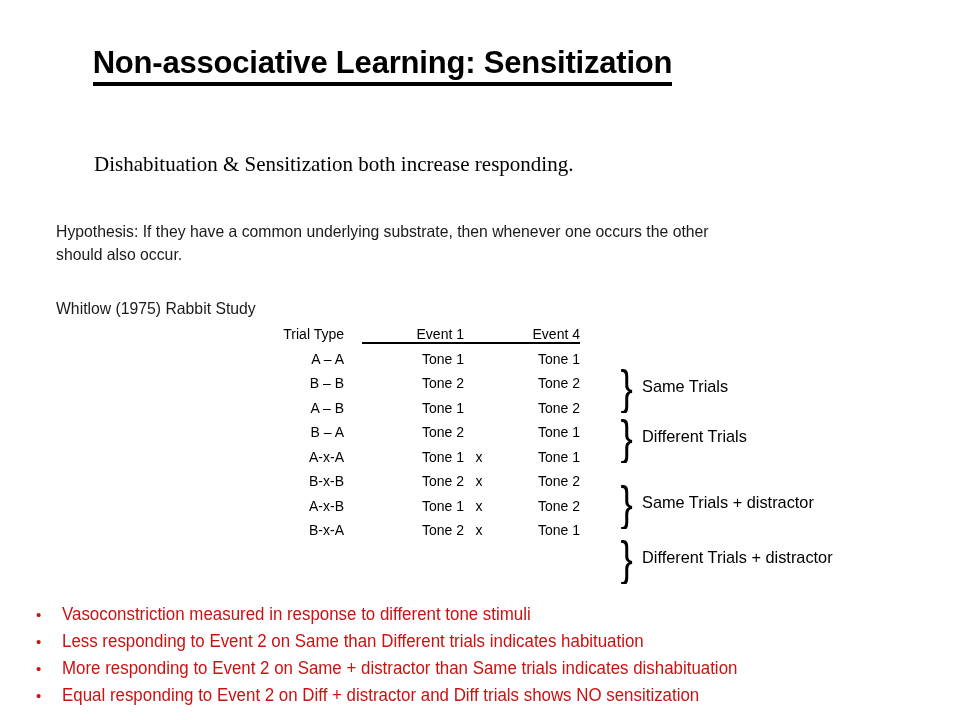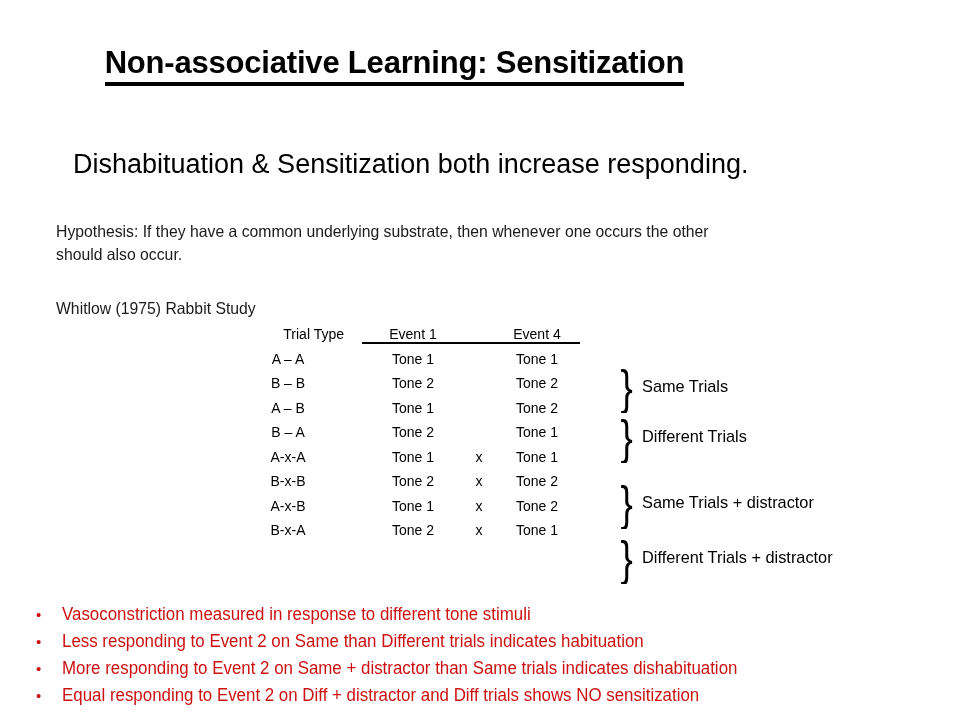--- a/index.html
+++ b/index.html
@@ -18,21 +18,21 @@
   }
   .slide {
     position: relative;
     width: 960px;
     height: 720px;
   }
 
   
   .title-block {
     position: absolute;
-    left: 12px;
+    left: 0;
     top: 42px;
     width: 765px;
     text-align: center;
   }
   .title-line {
     display: block;
     font-family: "Liberation Sans", sans-serif;
     font-weight: bold;
     font-size: 31px;
     line-height: 41px;
@@ -43,25 +43,25 @@
   .title-line > span.u {
     border-bottom: 4px solid #000;
     padding-bottom: 1px;
     display: inline-block;
     line-height: 36px;
   }
 
   
   .intro {
     position: absolute;
-    left: 73px;
+    left: 94px;
     top: 151px;
     width: 830px;
-    font-family: Liberation Sans, sans-serif;
-    font-size: 27px;
+    font-family: Liberation Serif, serif;
+    font-size: 21px;
     line-height: 27px;
     color: #000000;
   }
   .intro .line { display: block; white-space: nowrap; }
 
   
   .hypothesis {
     position: absolute;
     left: 56px;
     top: 220px;
@@ -98,21 +98,21 @@
     color: #000000;
   }
   .ttable table {
     border-collapse: collapse;
     border-spacing: 0;
   }
   .ttable td, .ttable th {
     padding: 0;
     margin: 0;
     font-weight: normal;
-    text-align: center;
+    text-align: right;
     vertical-align: baseline;
     height: 24.5px;
     line-height: 24.5px;
     white-space: nowrap;
   }
   .col-trial  { width: 112px; text-align: right; padding-right: 18px !important; }
   .col-ev1    { width: 102px; }
   .col-x      { width: 30px;  text-align: center !important; }
   .col-ev2    { width: 86px; }
 

